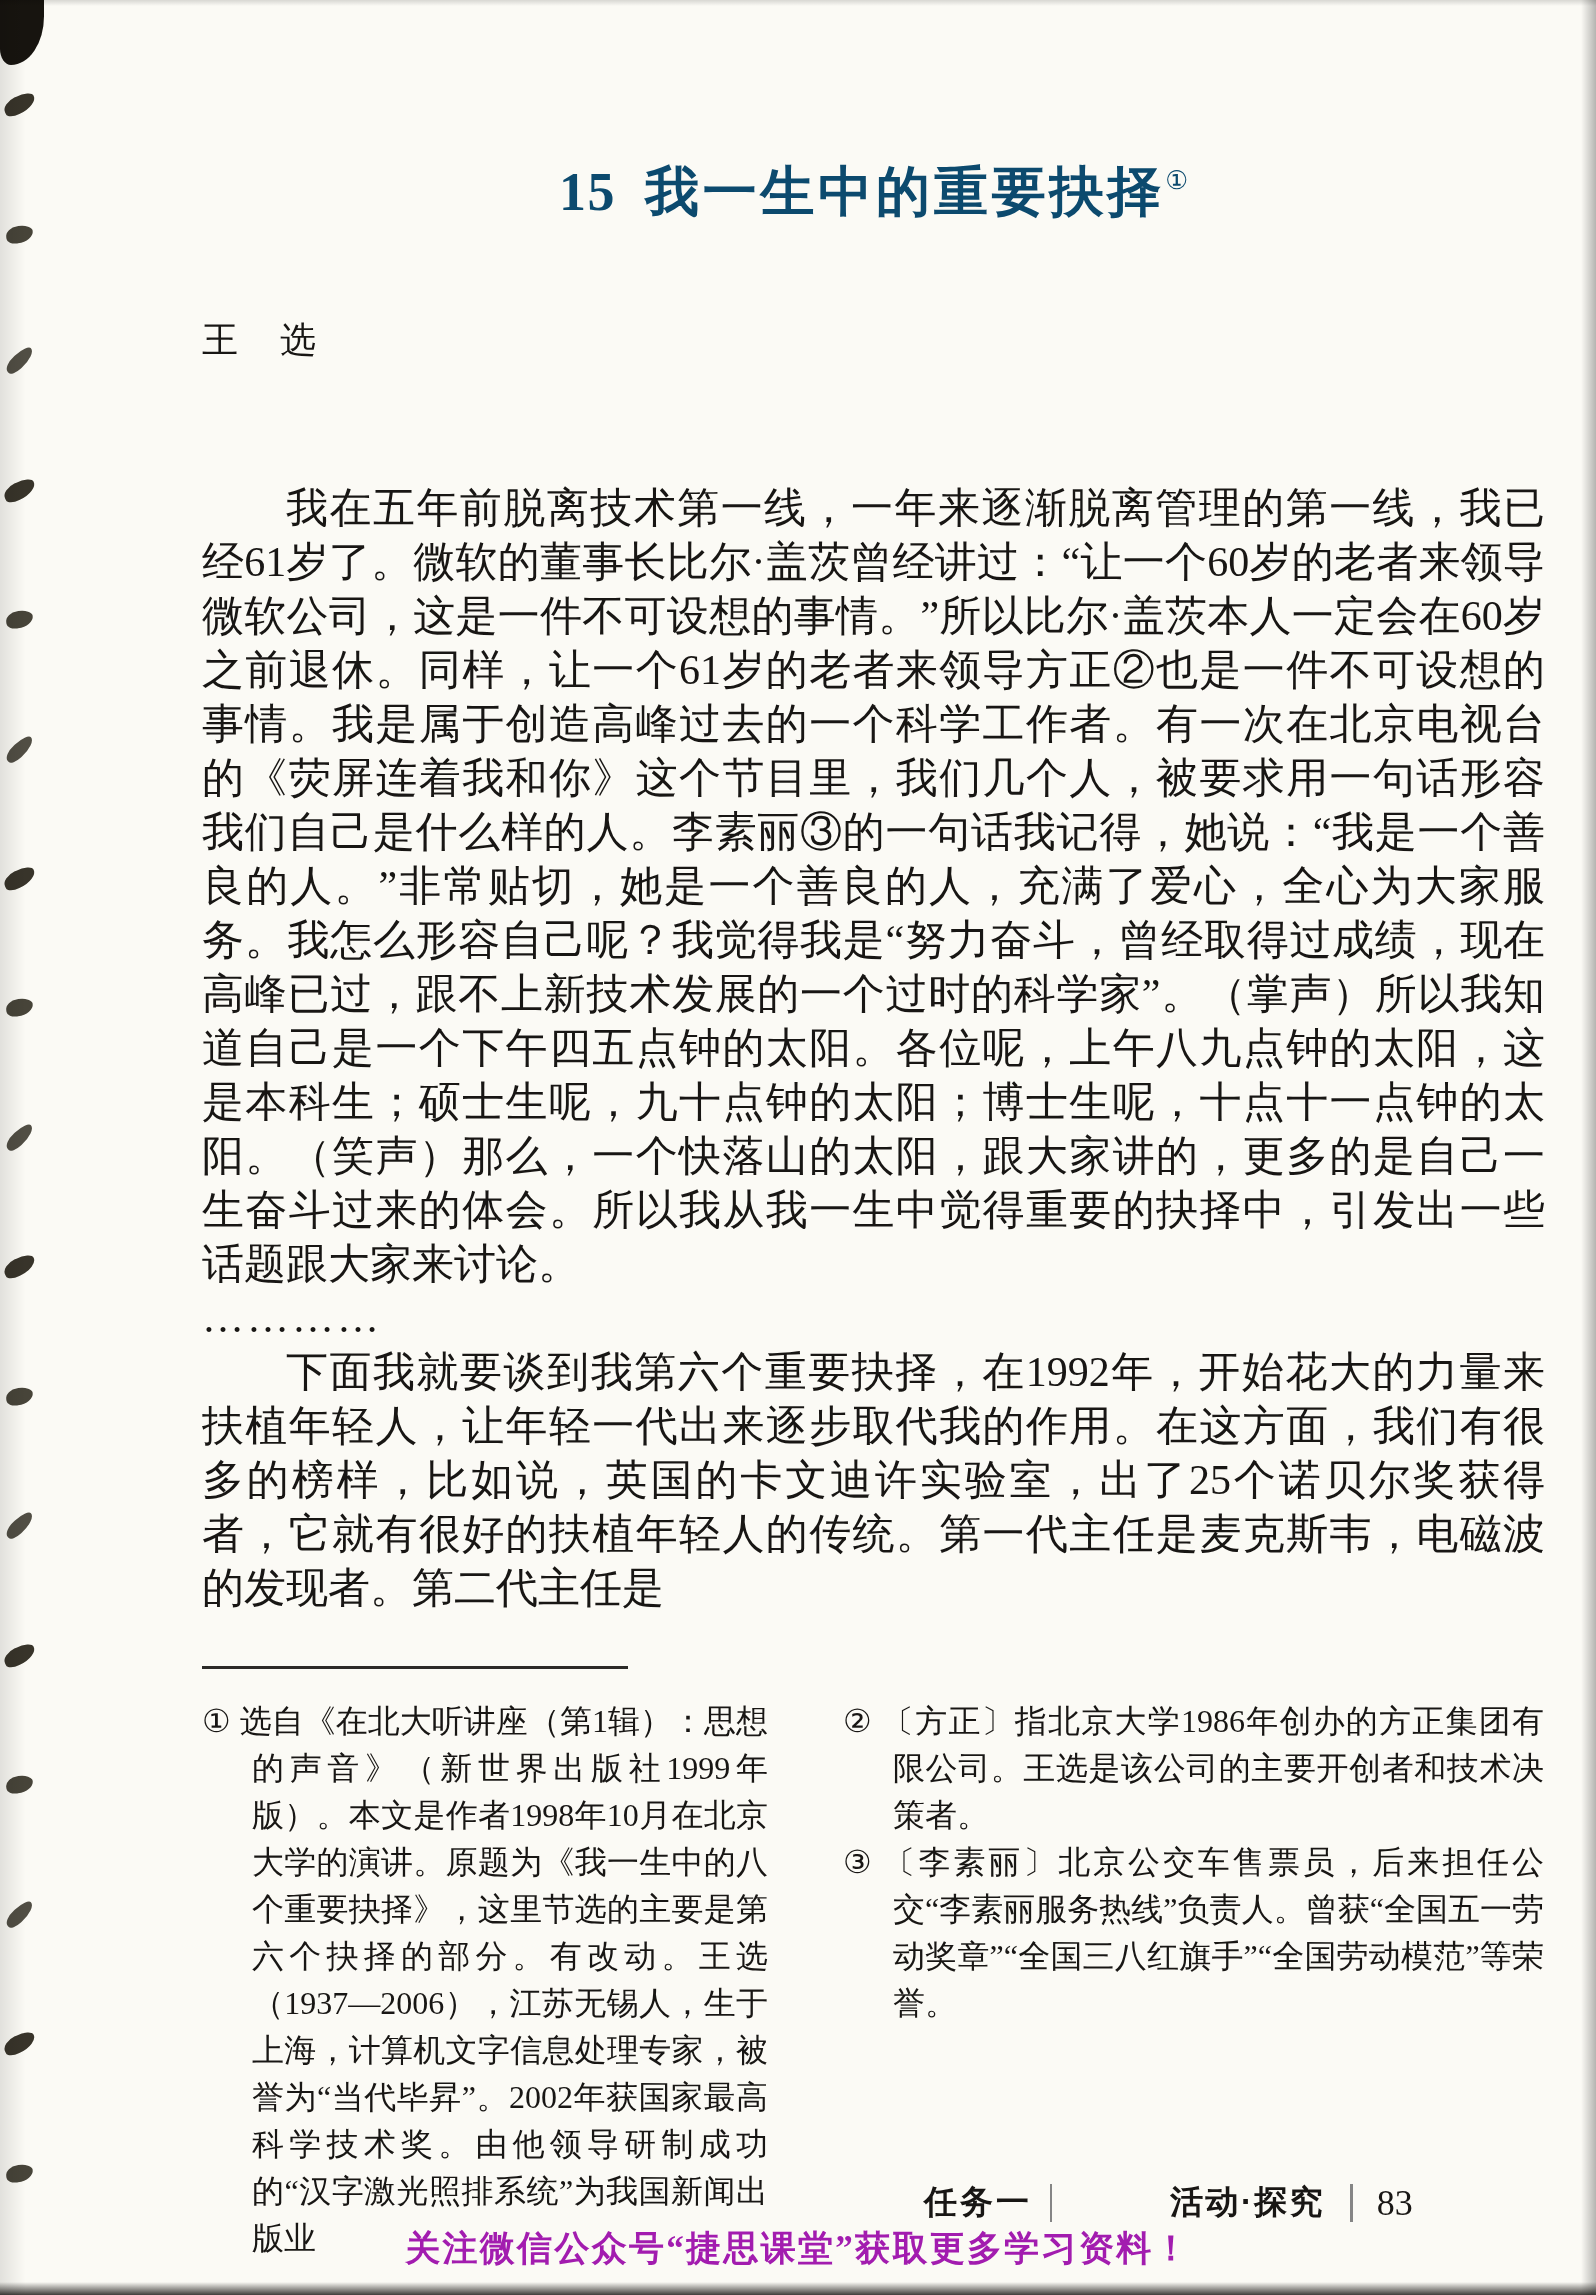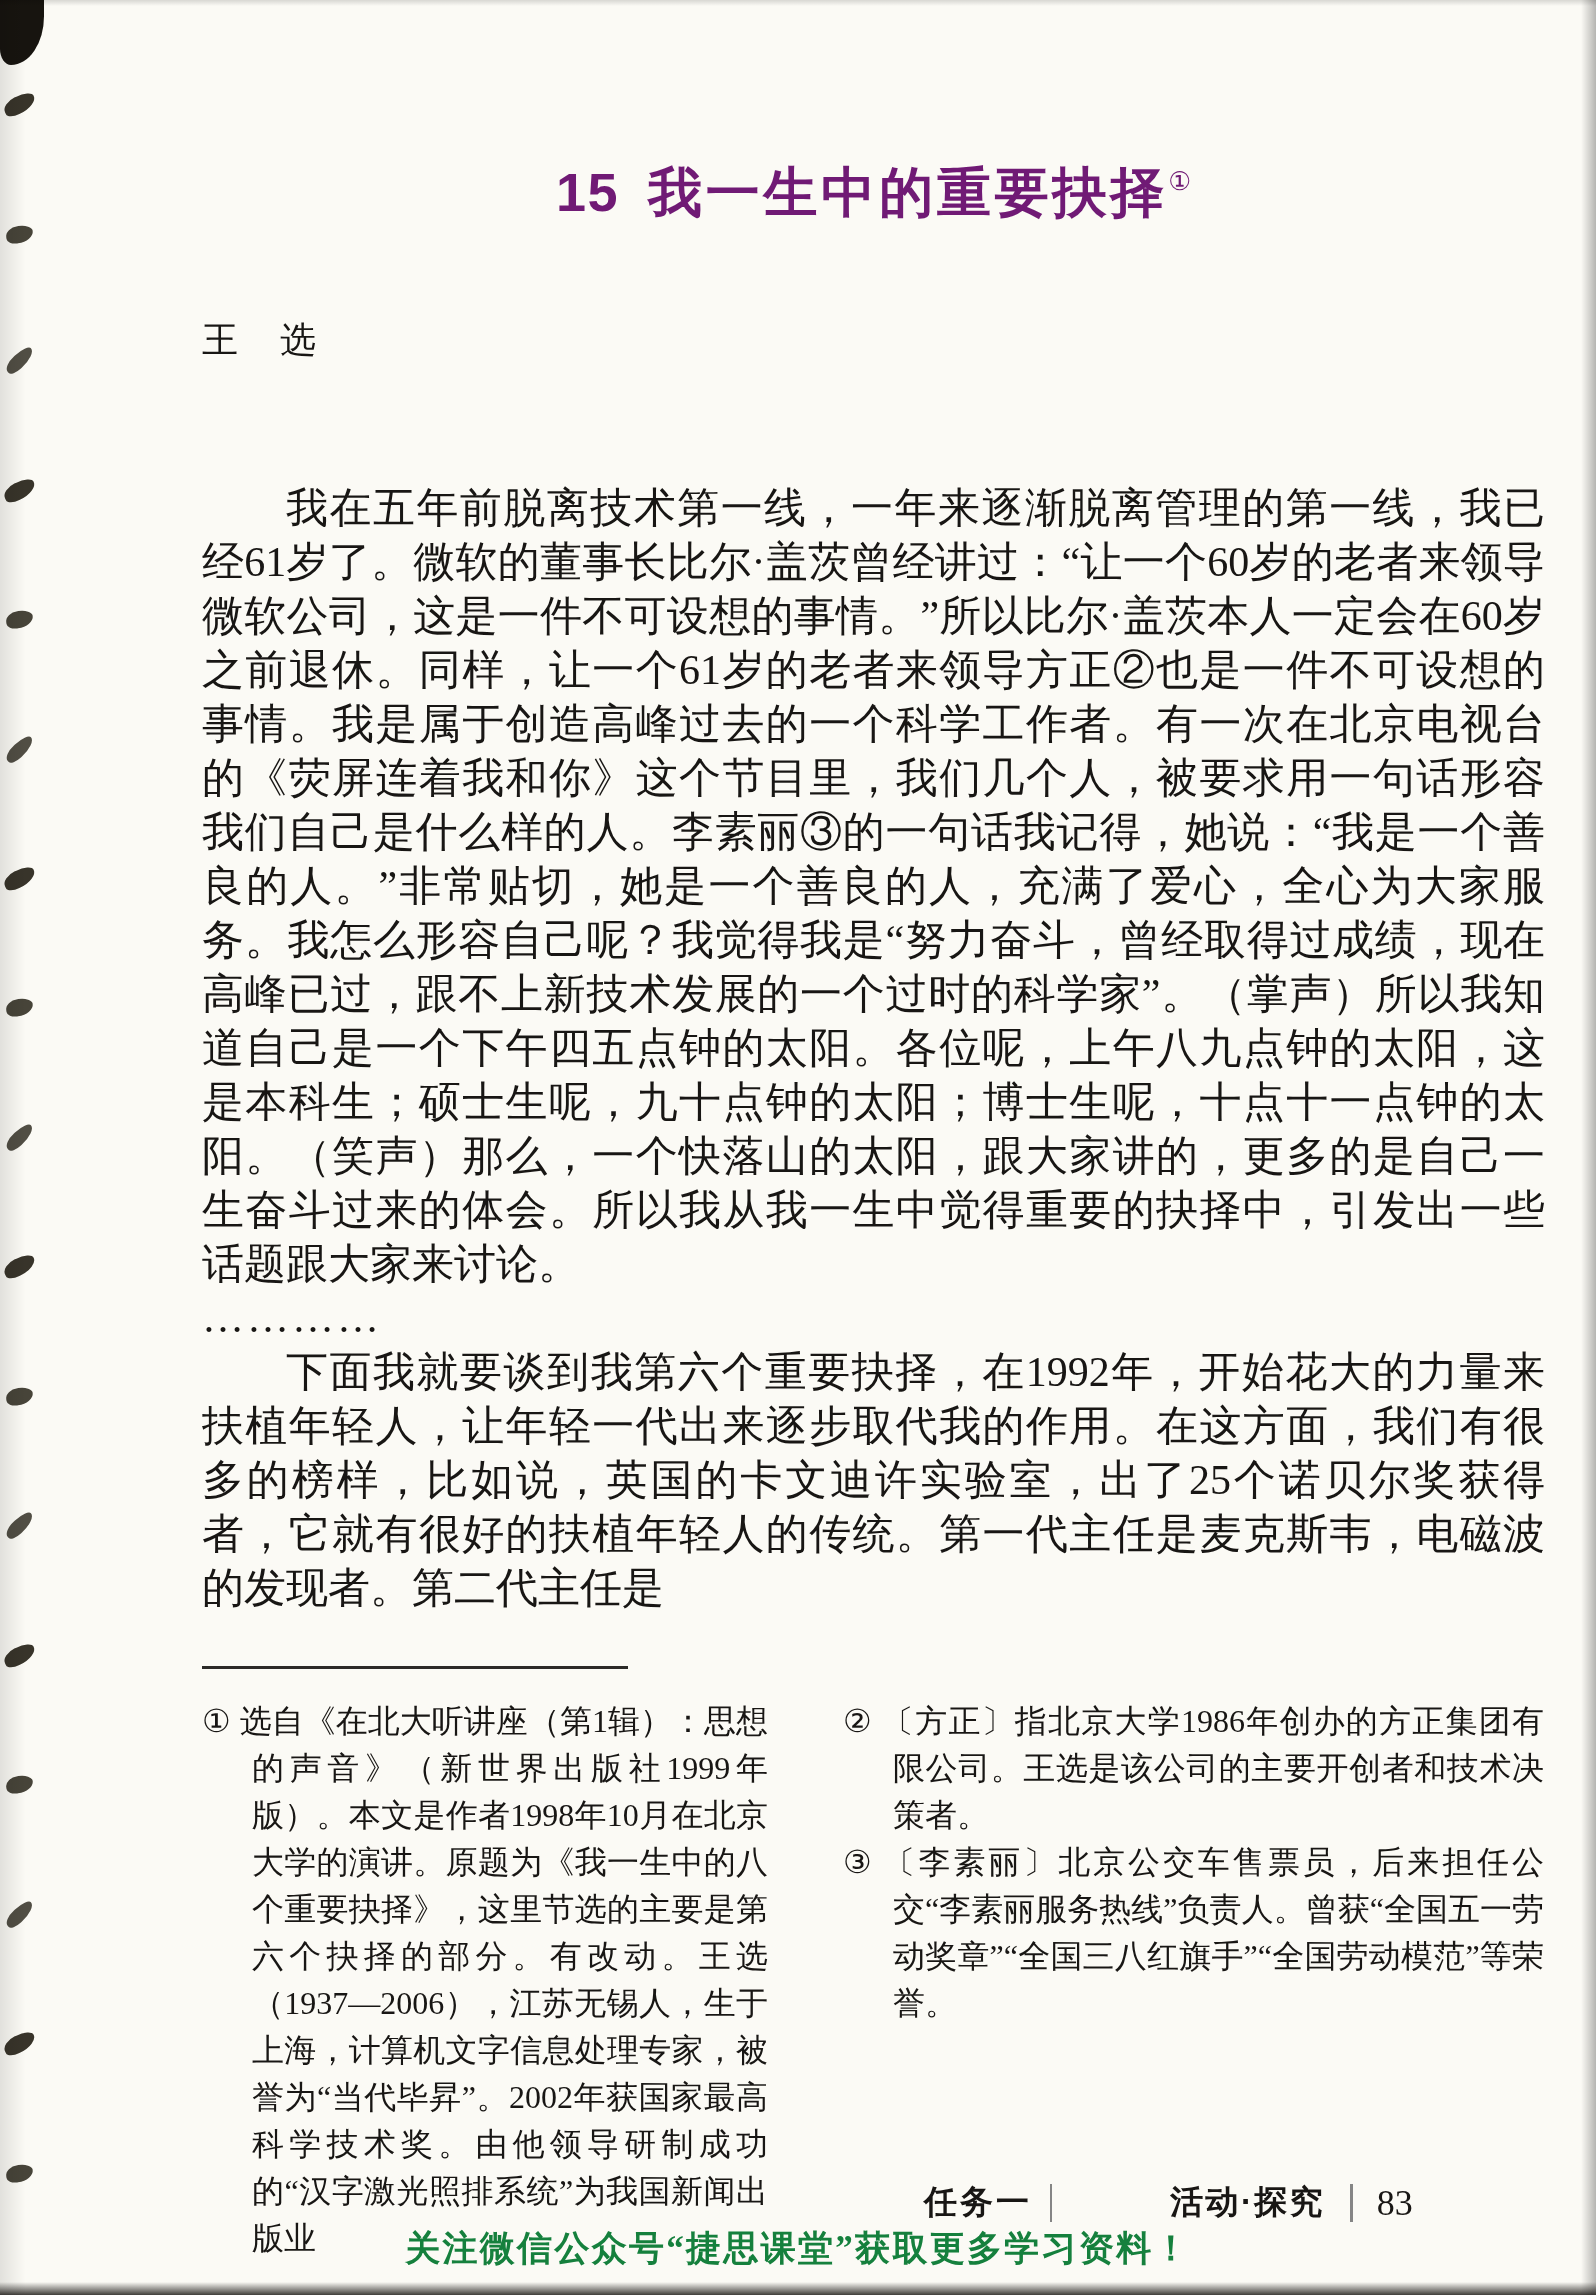--- a/index.html
+++ b/index.html
@@ -32,26 +32,26 @@
     opacity:.92;
   }
   .mark.b { transform:rotate(-8deg) scaleX(.82); opacity:.85; }
   .mark.c { transform:rotate(-42deg) scaleY(.8); opacity:.8; }
 
   .content { position:absolute; left:202px; top:0; width:1343px; }
 
   .title {
     margin:162px 0 0 0;
     text-align:center;
-    font-family:Liberation Sans, sans-serif;
+    font-family:Liberation Serif, serif;
     font-weight:700;
     font-size:54px;
     line-height:60px;
     letter-spacing:3.8px;
-    color:#701a75;
+    color:#0c4a6e;
   }
   .lesson-number { margin-right:29px; letter-spacing:1.5px; }
   .title-note {
     font-weight:400;
     font-size:25.6px;
     position:relative; top:-21px;
     letter-spacing:0;
   }
 
   .author {
@@ -124,21 +124,21 @@
     margin-left:24px;
     font-size:36px;
     text-align:right;
   }
 
   .watermark {
     position:absolute;
     top:2225px; left:0;
     width:100%;
     text-align:center;
-    color:#15803d;
+    color:#a21caf;
     font-size:35px;
     font-weight:700;
     letter-spacing:2.3px;
   }
 </style>
 </head>
 <body>
 
 <div class="page">
 

